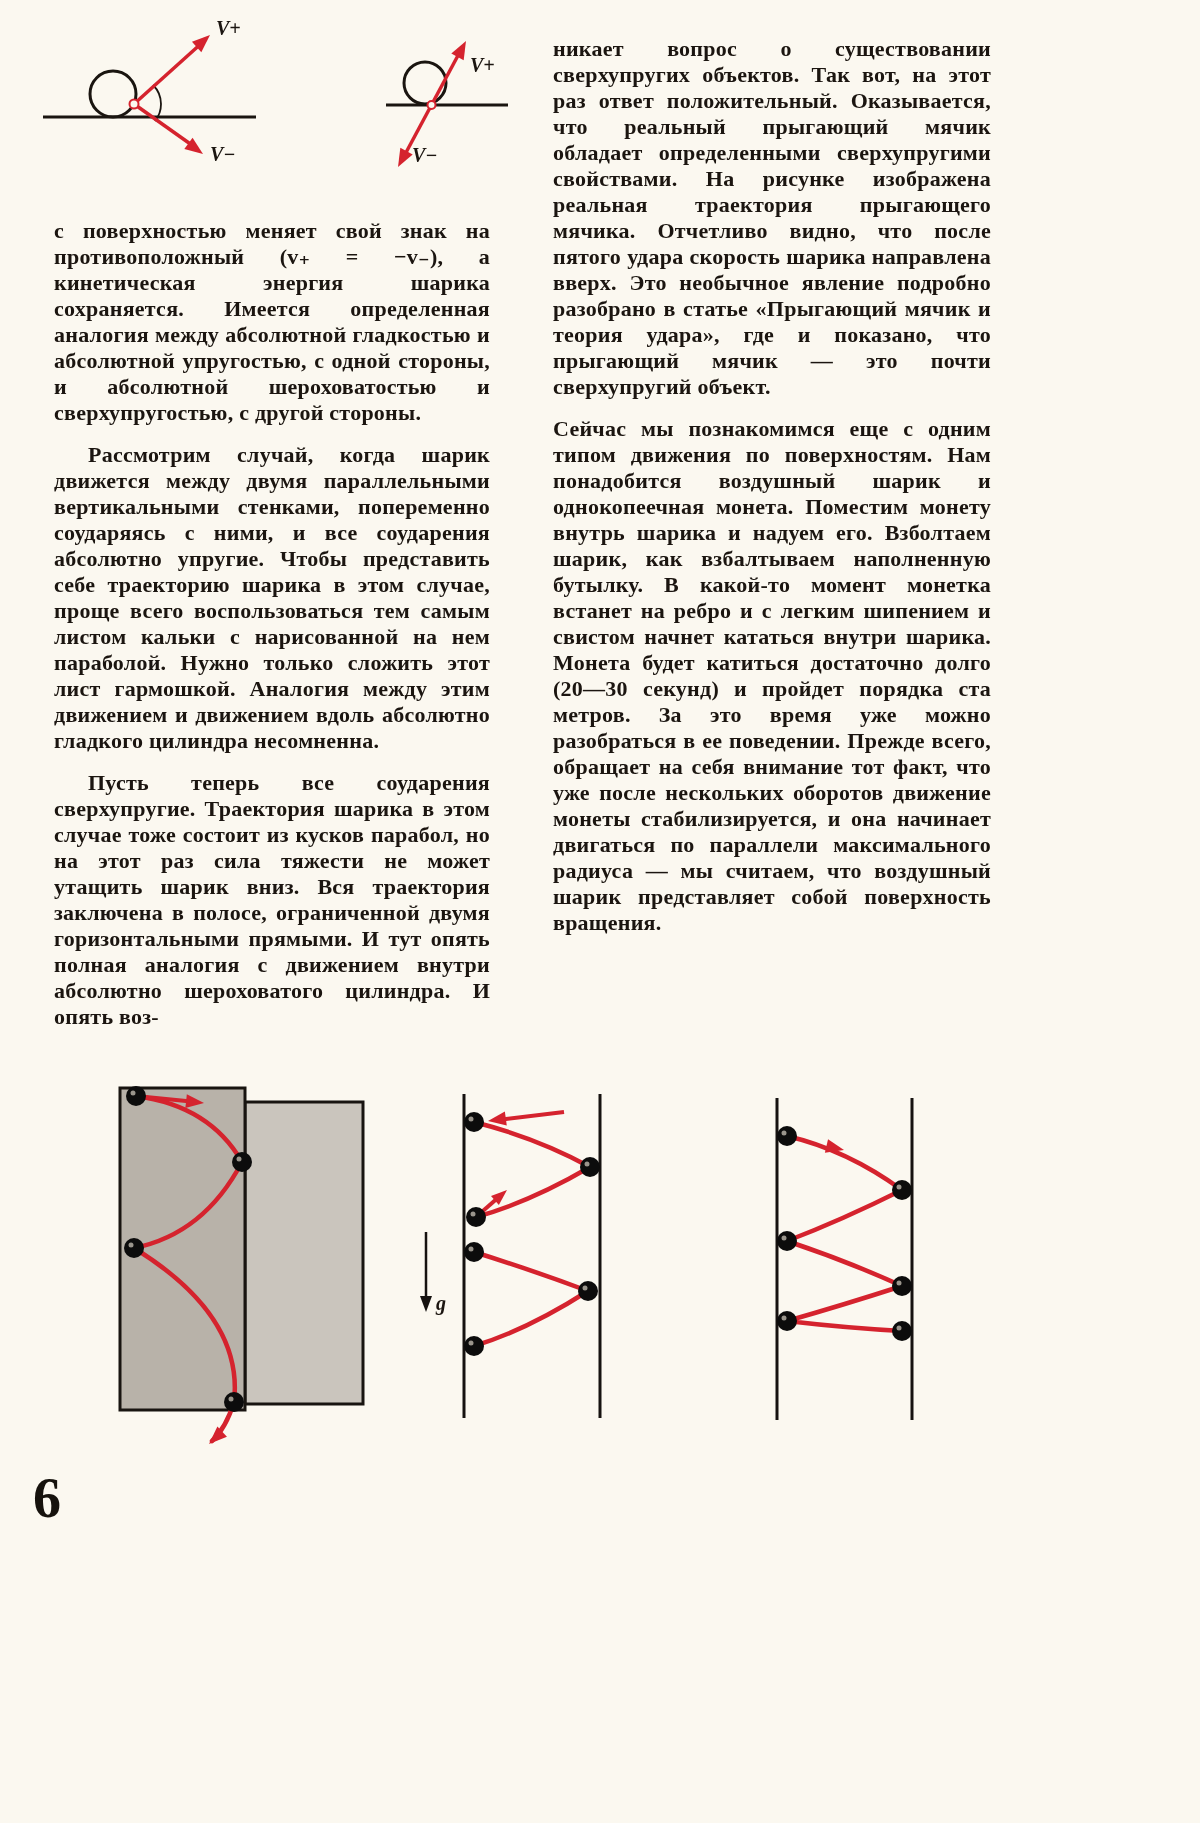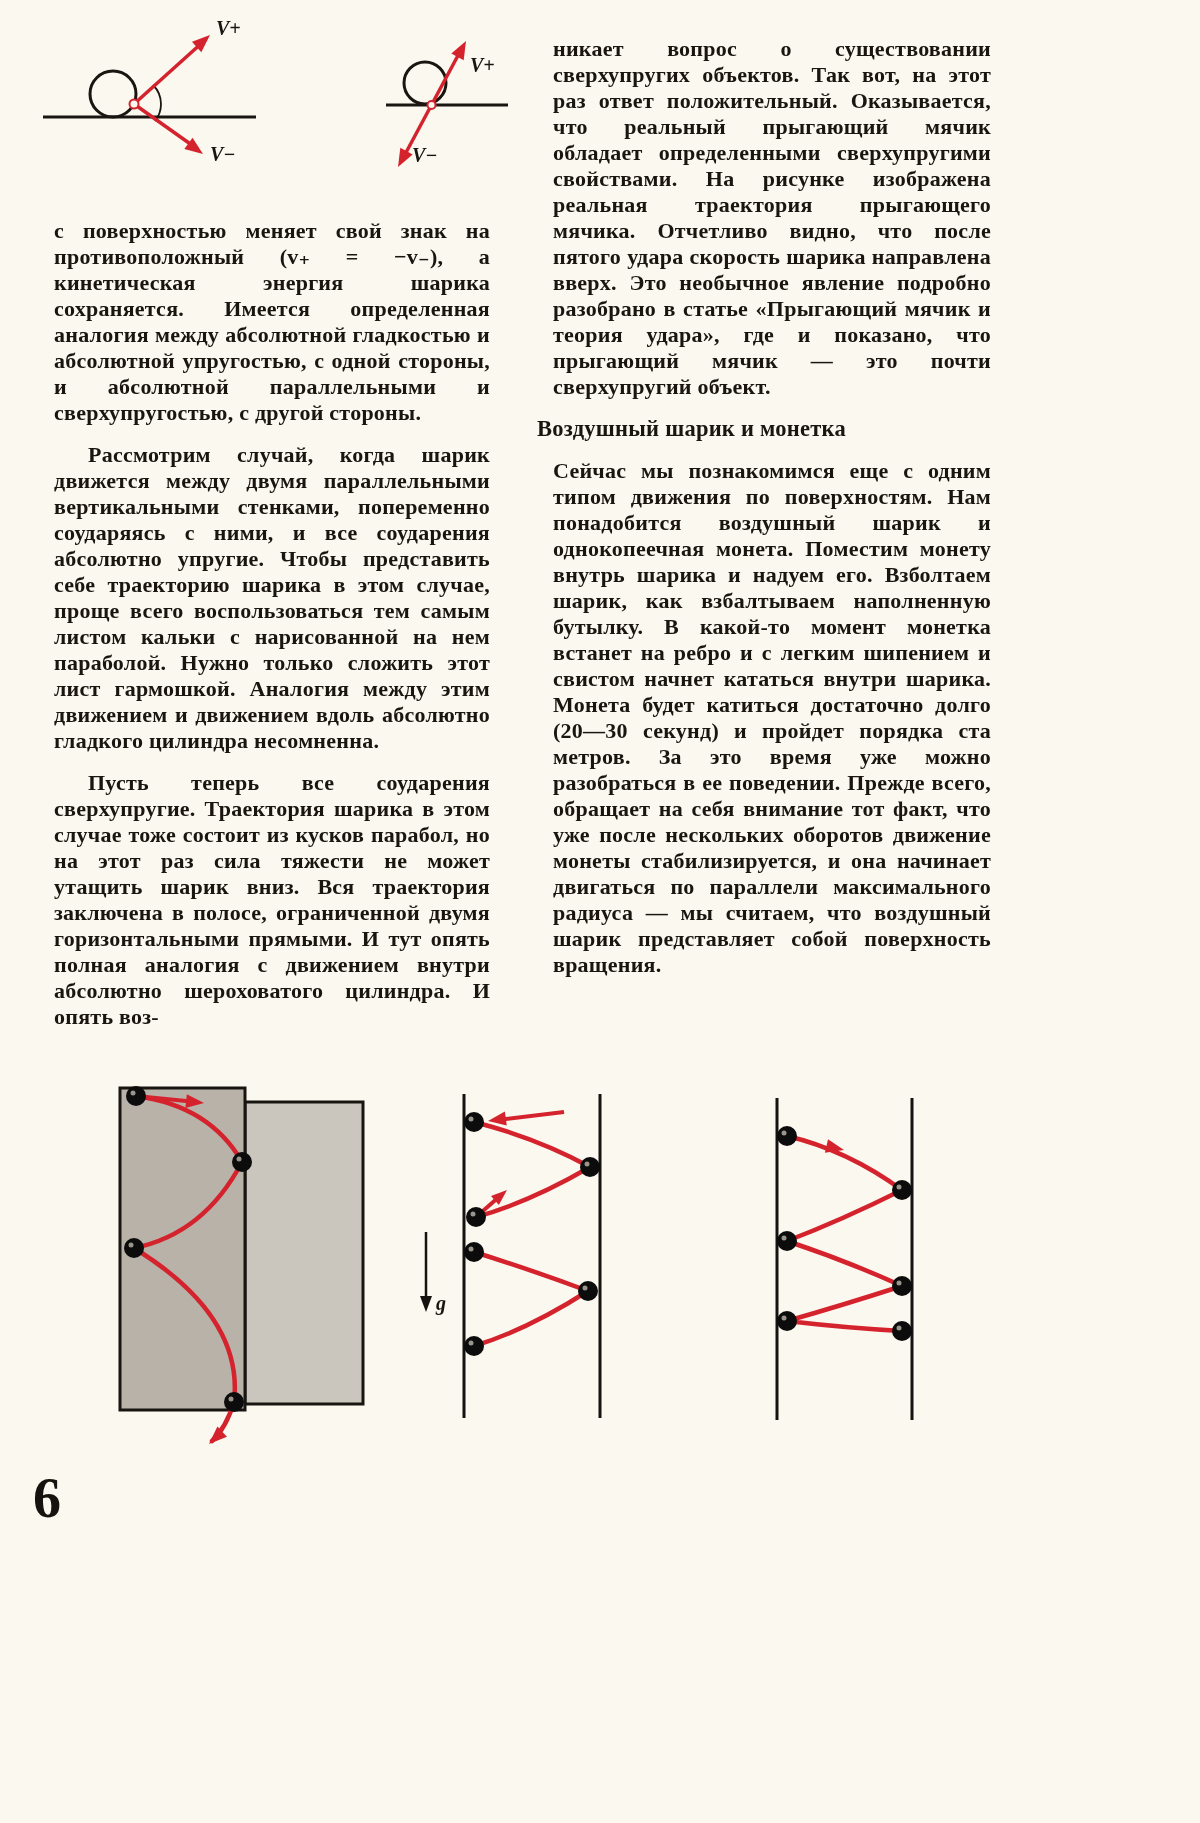--- a/index.html
+++ b/index.html
@@ -50,28 +50,27 @@
     <circle cx="47" cy="71" r="21" fill="none" stroke="#1a1510" stroke-width="3"></circle>
     <line x1="84" y1="36" x2="24" y2="148" stroke="#d5232e" stroke-width="3.5"></line>
     <polygon points="0,0 -18,7 -18,-7" fill="#d5232e" transform="translate(88,29) rotate(-61.8)"></polygon>
     <polygon points="0,0 -18,7 -18,-7" fill="#d5232e" transform="translate(20,155) rotate(118.2)"></polygon>
     <circle cx="53.5" cy="93" r="4" fill="#fbf8f0" stroke="#d5232e" stroke-width="2"></circle>
     <text class="veclabel" x="92" y="60">V+</text>
     <text class="veclabel" x="34" y="150">V−</text>
   </svg>
 
   <div class="col left-col">
-    <p>с поверхностью меняет свой знак на противоположный (v₊ = −v₋), а кинетическая энергия шарика сохраняется. Имеется определенная аналогия между абсолютной гладкостью и абсолютной упругостью, с одной стороны, и абсолютной параллельными и сверхупругостью, с другой стороны.</p>
+    <p>с поверхностью меняет свой знак на противоположный (v₊ = −v₋), а кинетическая энергия шарика сохраняется. Имеется определенная аналогия между абсолютной гладкостью и абсолютной упругостью, с одной стороны, и абсолютной шероховатостью и сверхупругостью, с другой стороны.</p>
     <p class="indent">Рассмотрим случай, когда шарик движется между двумя параллельными вертикальными стенками, попеременно соударяясь с ними, и все соударения абсолютно упругие. Чтобы представить себе траекторию шарика в этом случае, проще всего воспользоваться тем самым листом кальки с нарисованной на нем параболой. Нужно только сложить этот лист гармошкой. Аналогия между этим движением и движением вдоль абсолютно гладкого цилиндра несомненна.</p>
     <p class="indent">Пусть теперь все соударения сверхупругие. Траектория шарика в этом случае тоже состоит из кусков парабол, но на этот раз сила тяжести не может утащить шарик вниз. Вся траектория заключена в полосе, ограниченной двумя горизонтальными прямыми. И тут опять полная аналогия с движением внутри абсолютно шероховатого цилиндра. И опять воз-</p>
   </div>
 
   <div class="col right-col">
     <p>никает вопрос о существовании сверхупругих объектов. Так вот, на этот раз ответ положительный. Оказывается, что реальный прыгающий мячик обладает определенными сверхупругими свойствами. На рисунке изображена реальная траектория прыгающего мячика. Отчетливо видно, что после пятого удара скорость шарика направлена вверх. Это необычное явление подробно разобрано в статье «Прыгающий мячик и теория удара», где и показано, что прыгающий мячик — это почти сверхупругий объект.</p>
-    <h2 class="subhead">Воздушный шарик и монетка</h2>
     <p>Сейчас мы познакомимся еще с одним типом движения по поверхностям. Нам понадобится воздушный шарик и однокопеечная монета. Поместим монету внутрь шарика и надуем его. Взболтаем шарик, как взбалтываем наполненную бутылку. В какой-то момент монетка встанет на ребро и с легким шипением и свистом начнет кататься внутри шарика. Монета будет катиться достаточно долго (20—30 секунд) и пройдет порядка ста метров. За это время уже можно разобраться в ее поведении. Прежде всего, обращает на себя внимание тот факт, что уже после нескольких оборотов движение монеты стабилизируется, и она начинает двигаться по параллели максимального радиуса — мы считаем, что воздушный шарик представляет собой поверхность вращения.</p>
   </div>
 
   <svg class="fig" style="left:92px; top:1072px;" width="340" height="405" viewBox="0 0 340 405">
     <rect x="153" y="30" width="118" height="302" fill="#cac5bd" stroke="#181410" stroke-width="3"></rect>
     <rect x="28" y="16" width="125" height="322" fill="#b8b2a9" stroke="#181410" stroke-width="3"></rect>
     <path d="M44,24 Q118,34 150,90 Q112,162 42,176 Q152,244 142,330 Q134,356 120,369" fill="none" stroke="#d5232e" stroke-width="4.5" stroke-linecap="round"></path>
     <line x1="44" y1="24" x2="104" y2="30" stroke="#d5232e" stroke-width="4"></line>
     <polygon points="0,0 -18,7 -18,-7" fill="#d5232e" transform="translate(112,31) rotate(6)"></polygon>
     <polygon points="0,0 -18,7 -18,-7" fill="#d5232e" transform="translate(117,372) rotate(137)"></polygon>

